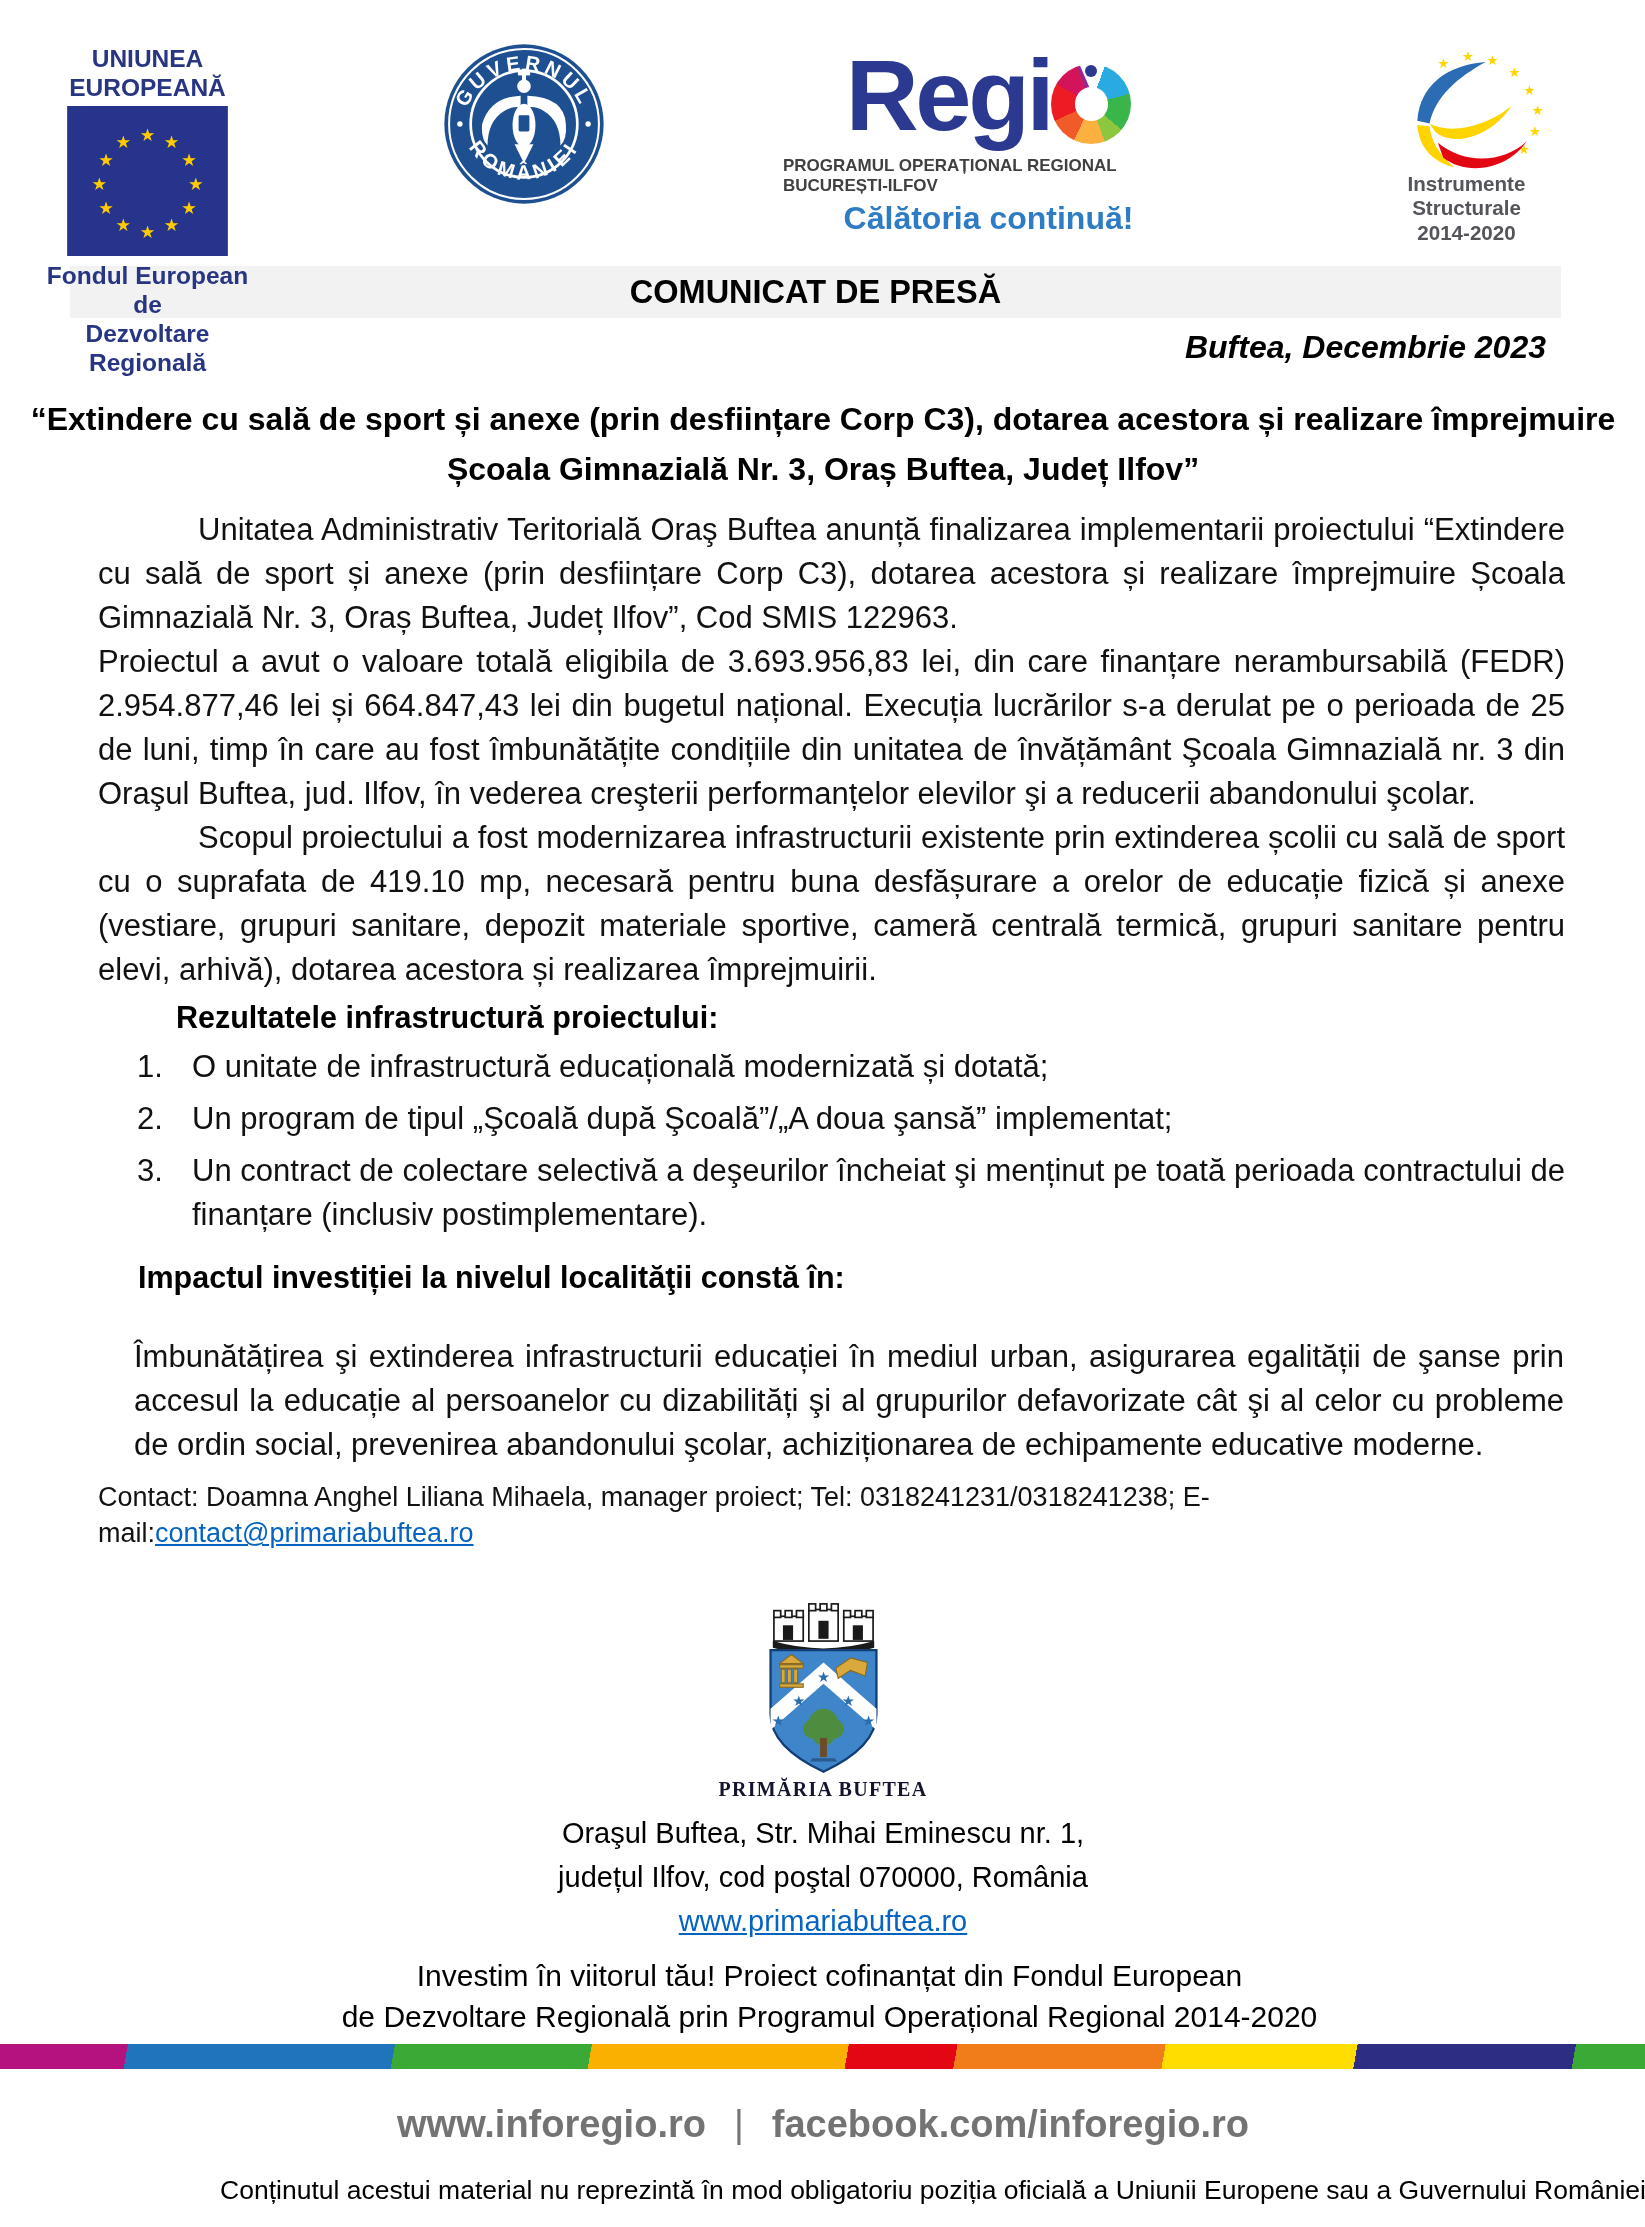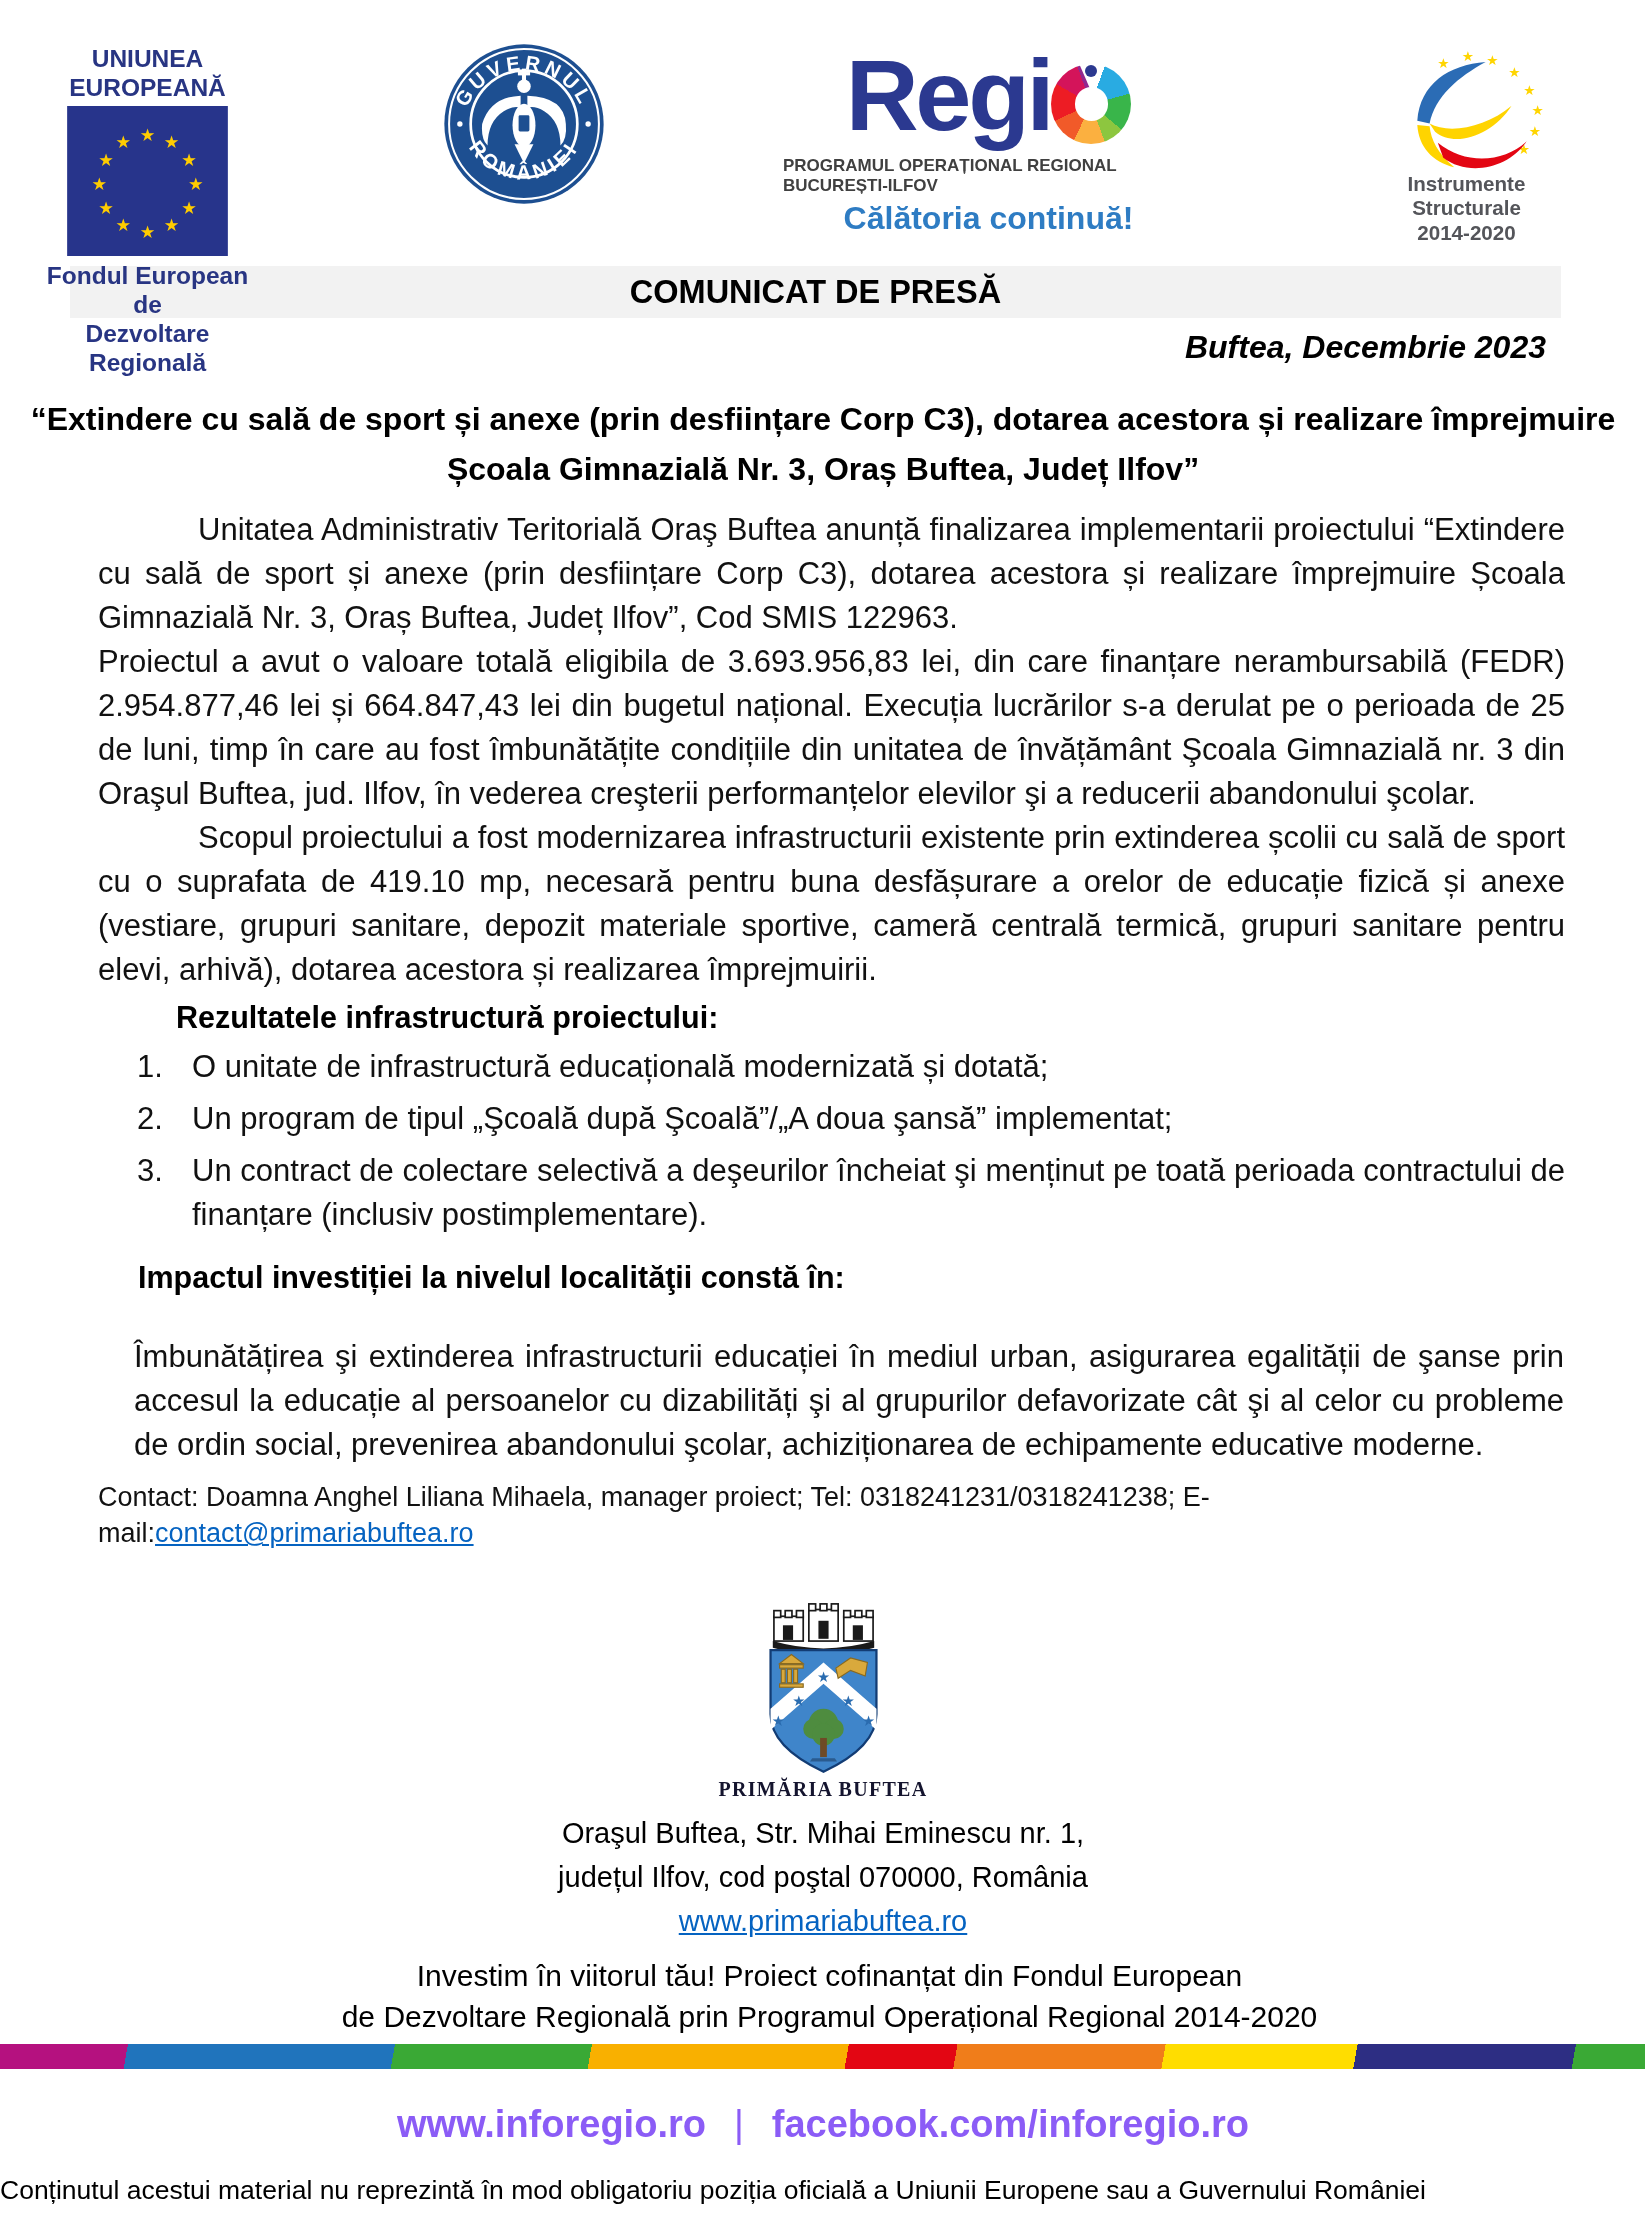--- a/index.html
+++ b/index.html
@@ -51,23 +51,23 @@
   .impact-para{margin:38px 0 0 36px;width:1430px;text-align:justify;font-size:31px;line-height:44px;}
   .contact{margin-top:12px;font-size:27px;line-height:36px;}
   a.doclink{color:#0563c1;text-decoration:underline;cursor:pointer;}
   
   .stema{margin-top:45px;text-align:center;}
   .stema-cap{margin-top:1.3px;text-align:center;font-family:"Liberation Serif","DejaVu Serif",serif;
     font-size:20px;font-weight:bold;letter-spacing:1.3px;color:#14142e;}
   .addr{margin-top:10.6px;text-align:center;font-size:29px;line-height:44px;color:#000;}
   .invest{margin-top:12px;text-align:center;font-size:30px;line-height:41px;color:#000;padding-left:13px;}
   .rainbow{margin-top:6.6px;width:1646px;height:25px;}
-  .inforegio{margin-top:34px;text-align:center;font-size:38px;font-weight:bold;color:#8b5cf6;}
+  .inforegio{margin-top:34px;text-align:center;font-size:38px;font-weight:bold;color:#737373;}
   .inforegio .sep{margin:0 28px;font-weight:normal;}
-  .disclaimer{margin-top:29px;text-align:left;font-size:26.5px;color:#000;}
+  .disclaimer{margin-top:29px;text-align:right;font-size:26.5px;color:#000;}
 </style>
 </head>
 <body>
 
 <div class="page">
 
   <div class="logos">
 
     <div class="logo-eu">
       <div class="eu-cap">UNIUNEA EUROPEANĂ</div>

